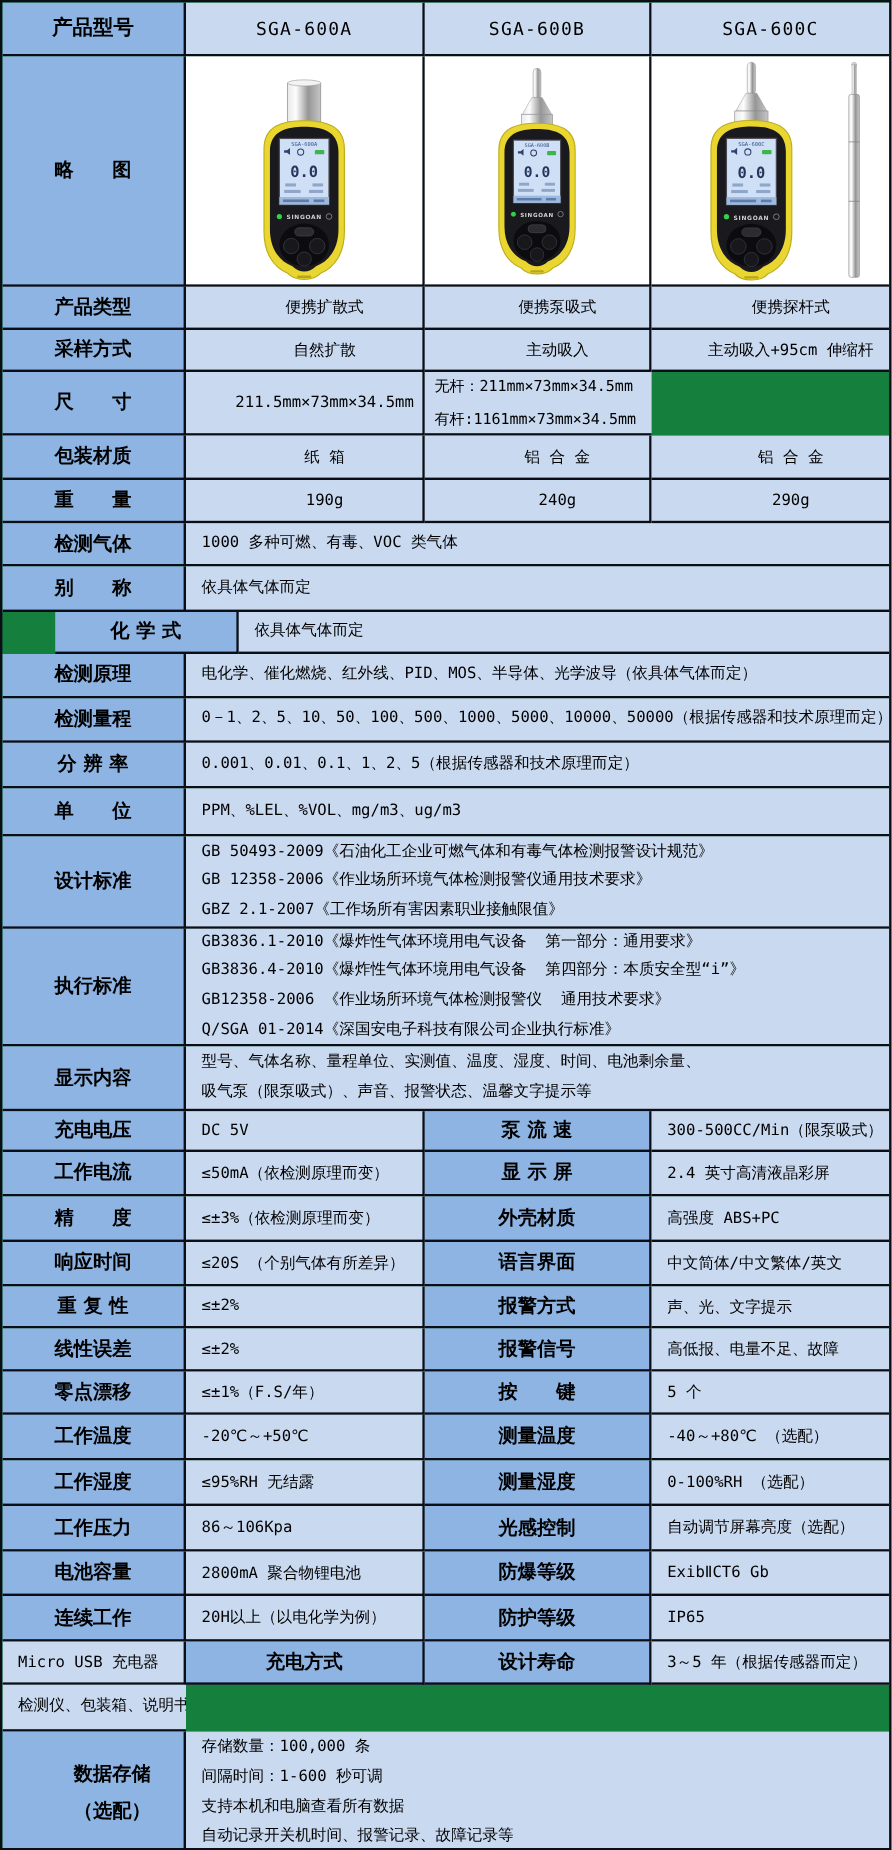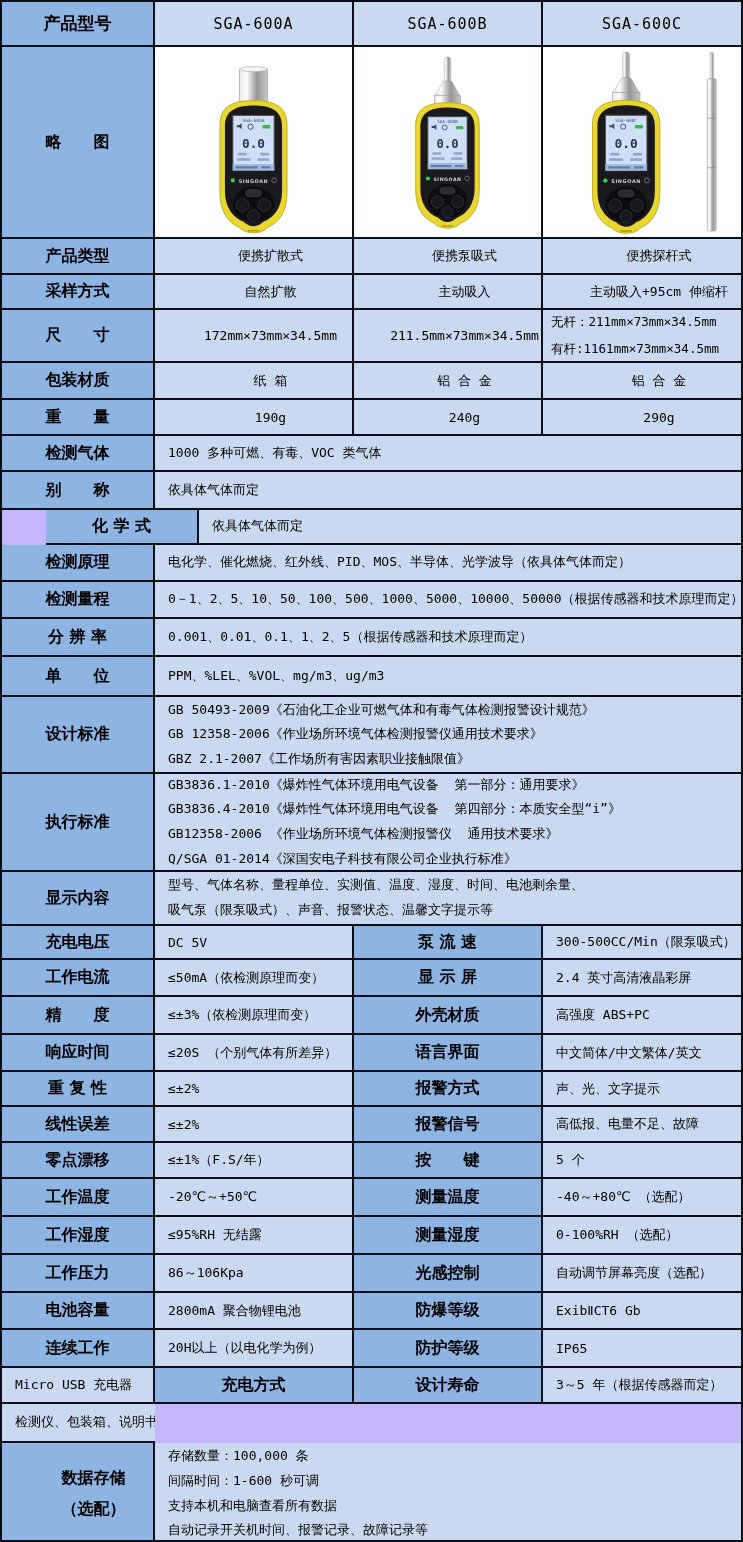--- a/index.html
+++ b/index.html
@@ -1,17 +1,17 @@
 <!DOCTYPE html>
 <html><head>
 <meta charset="utf-8">
 <style>
   html,body{margin:0;padding:0;background:#ffffff;}
   body{font-family:"DejaVu Sans","Liberation Sans",sans-serif;color:#000;}
-  .table{width:743px;height:1542px;border:2px solid #0b0d17;box-sizing:border-box;background:#c4b5fd;overflow:hidden;}
+  .table{width:743px;height:1542px;border:2px solid #0b0d17;box-sizing:border-box;background:#15803d;overflow:hidden;}
   .trow{display:grid;}
   .cell{border-right:2px solid #0b0d17;border-bottom:2px solid #0b0d17;box-sizing:border-box;
         display:flex;align-items:center;justify-content:center;overflow:hidden;}
   .trow .cell:last-child{border-right:none;}
   .trow:last-child .cell{border-bottom:none;}
   .label{background:#8DB4E2;font-weight:bold;font-size:16px;white-space:pre;text-align:center;
          flex-direction:column;line-height:1.8;}
   .hcell{background:#C9D9F0;font-family:"DejaVu Sans Mono","Liberation Mono",monospace;
          font-size:15px;letter-spacing:1px;}
   .hlabel{font-size:17px;}
@@ -176,21 +176,20 @@
       <div class="cell tval">便携探杆式</div>
     </div>
     <div class="trow" style="height: 35px; grid-template-columns: 153px 199px 189px 198px;">
       <div class="cell label">采样方式</div>
       <div class="cell tval">自然扩散</div>
       <div class="cell tval">主动吸入</div>
       <div class="cell tval">主动吸入+95cm 伸缩杆</div>
     </div>
     <div class="trow" style="height: 53px; grid-template-columns: 153px 199px 189px 198px;">
       <div class="cell label">尺　　寸</div>
-      <div class="cell tval">172mm×73mm×34.5mm</div>
       <div class="cell tval">211.5mm×73mm×34.5mm</div>
       <div class="cell tval multi"><div class="vline">无杆：211mm×73mm×34.5mm</div><div class="vline">有杆:1161mm×73mm×34.5mm</div></div>
     </div>
     <div class="trow" style="height: 37px; grid-template-columns: 153px 199px 189px 198px;">
       <div class="cell label">包装材质</div>
       <div class="cell tval">纸 箱</div>
       <div class="cell tval">铝 合 金</div>
       <div class="cell tval">铝 合 金</div>
     </div>
     <div class="trow" style="height: 36px; grid-template-columns: 153px 199px 189px 198px;">

